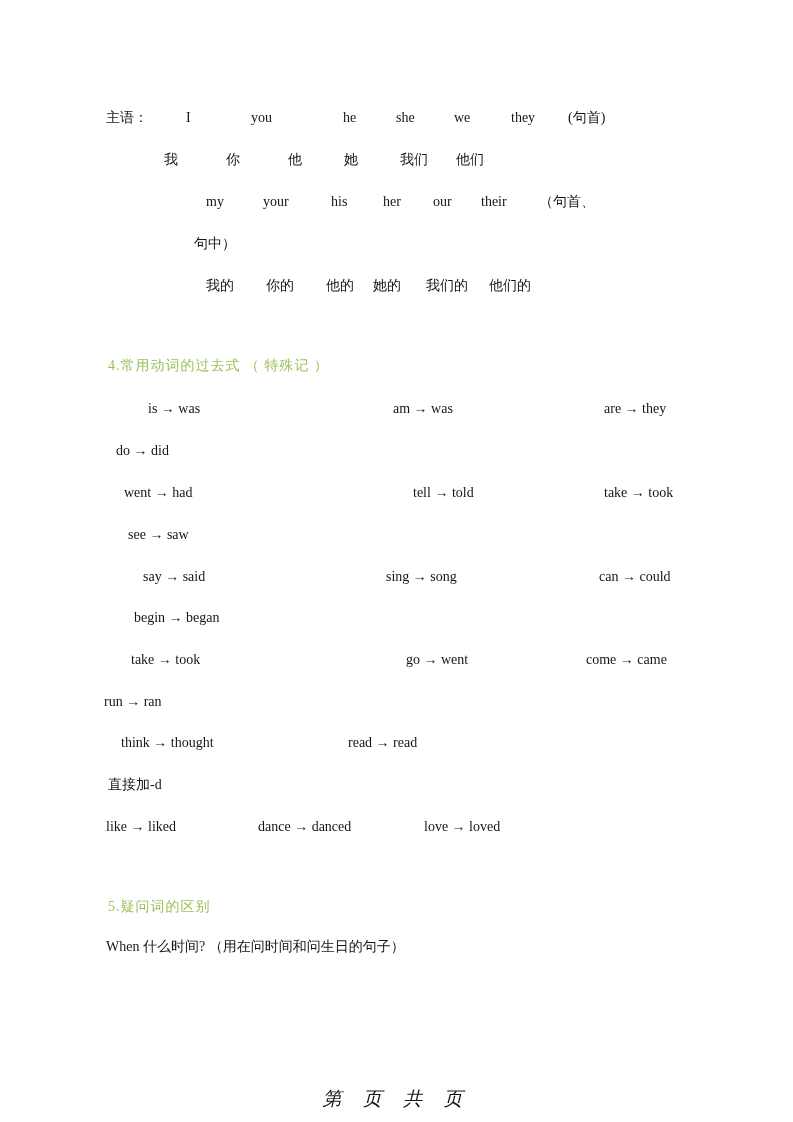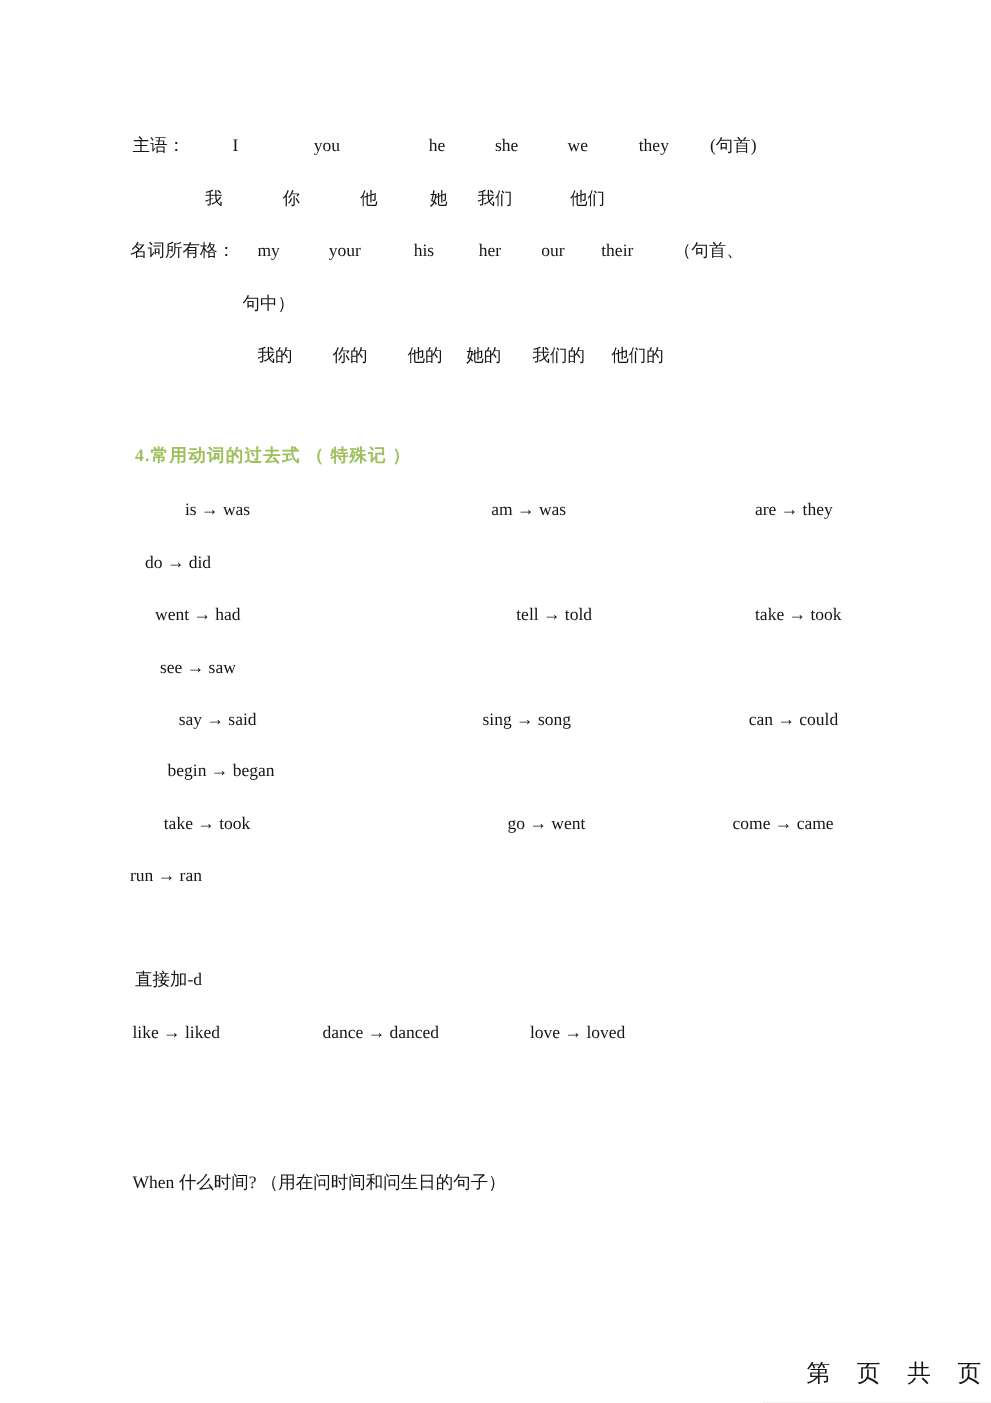--- a/index.html
+++ b/index.html
@@ -27,35 +27,36 @@
     line-height: 30px;
     white-space: pre;
     margin-left: 16px;
   }
   .w {
     position: absolute;
     top: 0;
     white-space: pre;
   }
   .heading {
-    font-weight: 700;
+    font-weight: 400;
     color: var(--heading-color);
     letter-spacing: 1px;
     padding-left: 25px;
   }
   .footer {
     position: absolute;
     left: 0;
     right: 0;
     top: 1086px;
-    text-align: right;
+    text-align: center;
     font-family: "Liberation Sans", "DejaVu Sans", sans-serif;
     font-size: 19px;
     letter-spacing: 8px;
     color: var(--text-color);
+    font-style: italic;
   }
 </style>
 </head>
 <body>
 
 <div class="page">
 
   <div class="ln" style="top:103px">
     <span class="w" style="left:90px">主语：</span>
     <span class="w" style="left:170px">I</span>
@@ -65,26 +66,25 @@
     <span class="w" style="left:438px">we</span>
     <span class="w" style="left:495px">they</span>
     <span class="w" style="left:552px">(句首)</span>
   </div>
 
   <div class="ln" style="top:145px">
     <span class="w" style="left:148px">我</span>
     <span class="w" style="left:210px">你</span>
     <span class="w" style="left:272px">他</span>
     <span class="w" style="left:328px">她</span>
-    <span class="w" style="left:366px">我们</span>
+    <span class="w" style="left:384px">我们</span>
     <span class="w" style="left:440px">他们</span>
   </div>
 
   <div class="ln" style="top:187px">
-    <span class="w" style="left:88px">名词所有格：</span>
     <span class="w" style="left:190px">my</span>
     <span class="w" style="left:247px">your</span>
     <span class="w" style="left:315px">his</span>
     <span class="w" style="left:367px">her</span>
     <span class="w" style="left:417px">our</span>
     <span class="w" style="left:465px">their</span>
     <span class="w" style="left:523px">（句首、</span>
   </div>
 
   <div class="ln" style="top:271px">
@@ -137,31 +137,38 @@
   <div class="ln" style="top:645px">
     <span class="w" style="left:115px">take → took</span>
     <span class="w" style="left:390px">go → went</span>
     <span class="w" style="left:570px">come → came</span>
   </div>
 
   <div class="ln" style="top:687px">
     <span class="w" style="left:88px">run → ran</span>
   </div>
 
+  <div class="ln" style="top:728px">
+    <span class="w" style="left:105px">think → thought</span>
+    <span class="w" style="left:332px">read → read</span>
+  </div>
 
   <div class="ln" style="top:770px">
     <span class="w" style="left:92px">直接加-d</span>
   </div>
 
   <div class="ln" style="top:812px">
     <span class="w" style="left:90px">like → liked</span>
     <span class="w" style="left:242px">dance → danced</span>
     <span class="w" style="left:408px">love → loved</span>
   </div>
 
+  <div class="ln heading" style="top:892px">
+    <span class="w" style="left:92px">5.疑问词的区别</span>
+  </div>
 
   <div class="ln" style="top:932px">
     <span class="w" style="left:90px">When 什么时间? （用在问时间和问生日的句子）</span>
   </div>
 
 
   <div class="footer">
     <span>第 页 共 页</span>
   </div>
 

